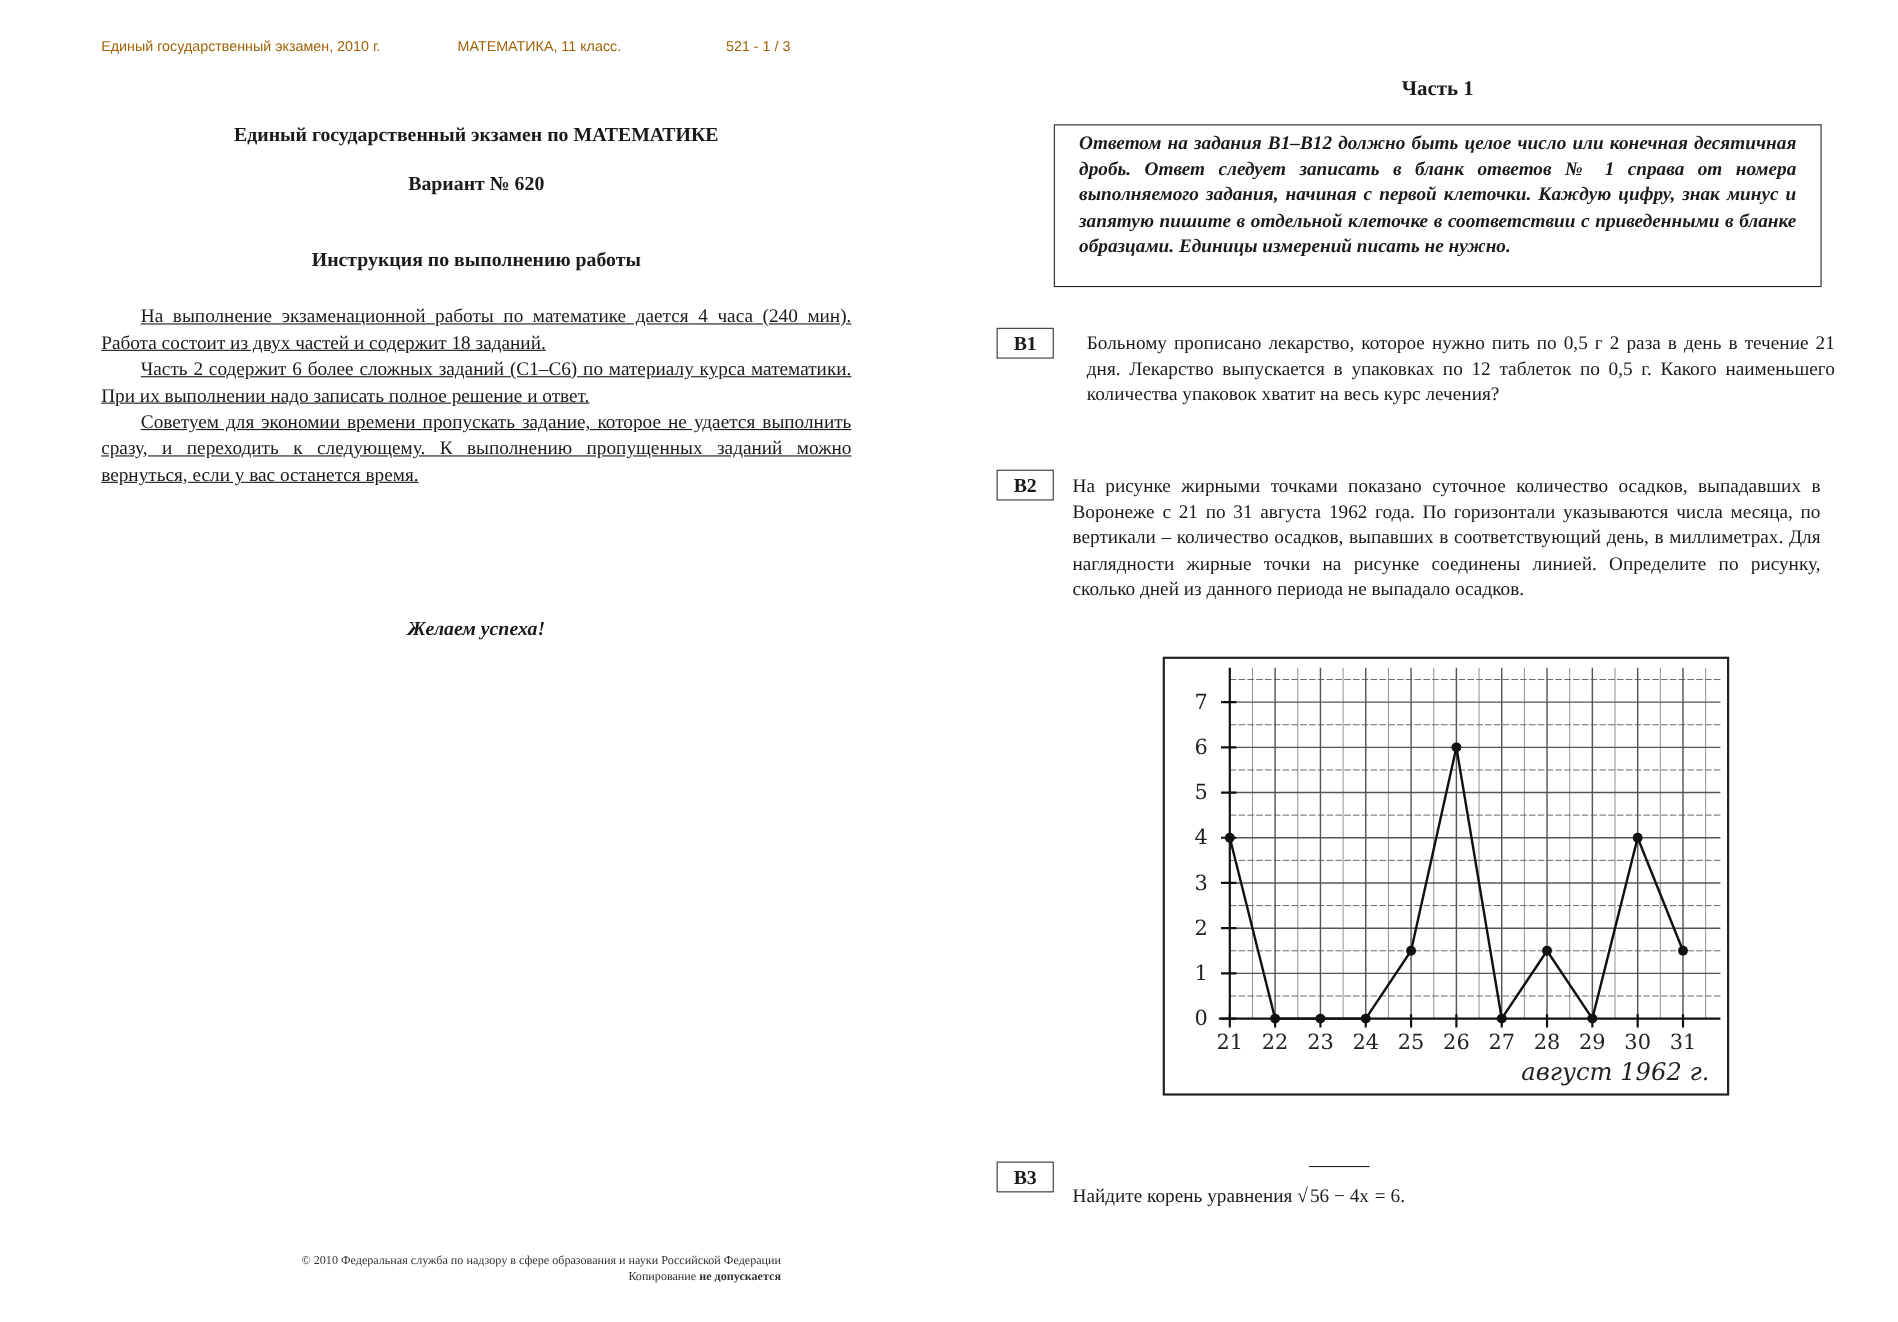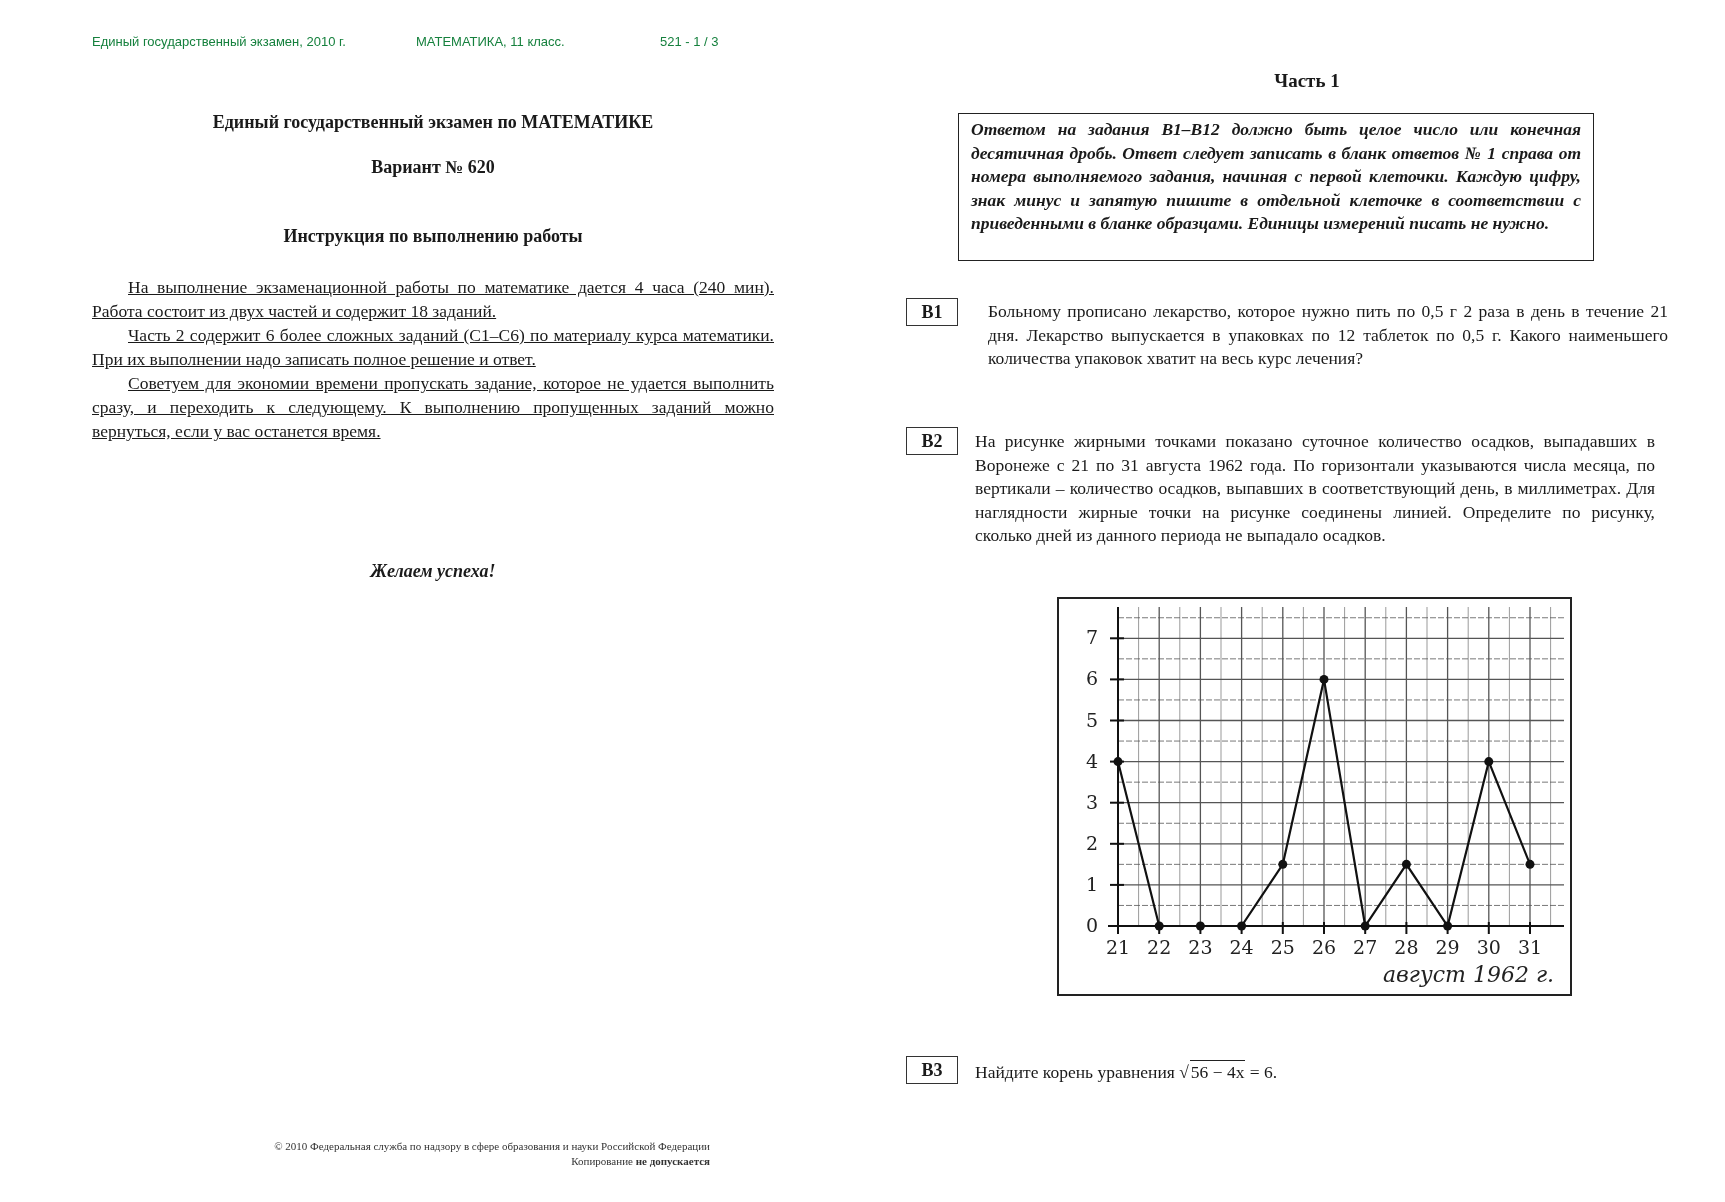--- a/index.html
+++ b/index.html
@@ -1,29 +1,29 @@
 <!DOCTYPE html>
 <html><head>
 <meta charset="utf-8">
 <style>
   html, body { margin:0; padding:0; background:#ffffff; }
   body { width:1725px; height:1202px; position:relative; overflow:hidden; color:#1a1a1a;
          font-family:"Liberation Serif", serif; }
   .abs { position:absolute; }
-  .hdr { font-family:"Liberation Sans", sans-serif; font-size:13px; color:#15803d; top:34px; }
+  .hdr { font-family:"Liberation Sans", sans-serif; font-size:13px; color:#a16207; top:34px; }
   .title { font-weight:bold; font-size:18px; text-align:center; }
   .para { font-size:17.5px; line-height:24px; text-align:justify; text-indent:36px; margin:0; }
   .left-col { left:92px; width:682px; }
-  .notice { left:958px; top:113px; width:636px; height:148px; border:1.5px solid #222; box-sizing:border-box;
-            padding:4px 12px; font-style:italic; font-weight:bold; font-size:17.5px; line-height:23.5px; text-align:justify; }
+  .notice { left:958px; top:113px; width:698px; height:148px; border:1.5px solid #222; box-sizing:border-box;
+            padding:4px 22px; font-style:italic; font-weight:bold; font-size:17.5px; line-height:23.5px; text-align:justify; }
   .task-box { width:52px; height:28px; border:1.5px solid #333; box-sizing:border-box; font-weight:bold; font-size:18px;
               display:flex; align-items:center; justify-content:center; left:906px; }
   .task-text { left:975px; width:680px; font-size:17.5px; line-height:23.5px; text-align:justify; }
   .footer { font-size:11px; text-align:right; left:150px; width:560px; line-height:15px; color:#333; }
-  .sqrt { display:inline-block; border-top:1.2px solid #222; padding:0 1px; margin-left:1px; }
+  .sqrt { display:inline-block; border-top:1.2px solid #222; padding:15px 1px; margin-left:1px; }
   .chart-frame { left:1057px; top:597px; width:515px; height:399px; border:2px solid #222; box-sizing:border-box; }
   svg text { font-family:"DejaVu Serif", serif; }
 </style>
 </head>
 <body>
 
 <div class="abs hdr" style="left:92px;">Единый государственный экзамен, 2010 г.</div>
 <div class="abs hdr" style="left:416px;">МАТЕМАТИКА, 11 класс.</div>
 <div class="abs hdr" style="left:660px;">521 - 1 / 3</div>
 

